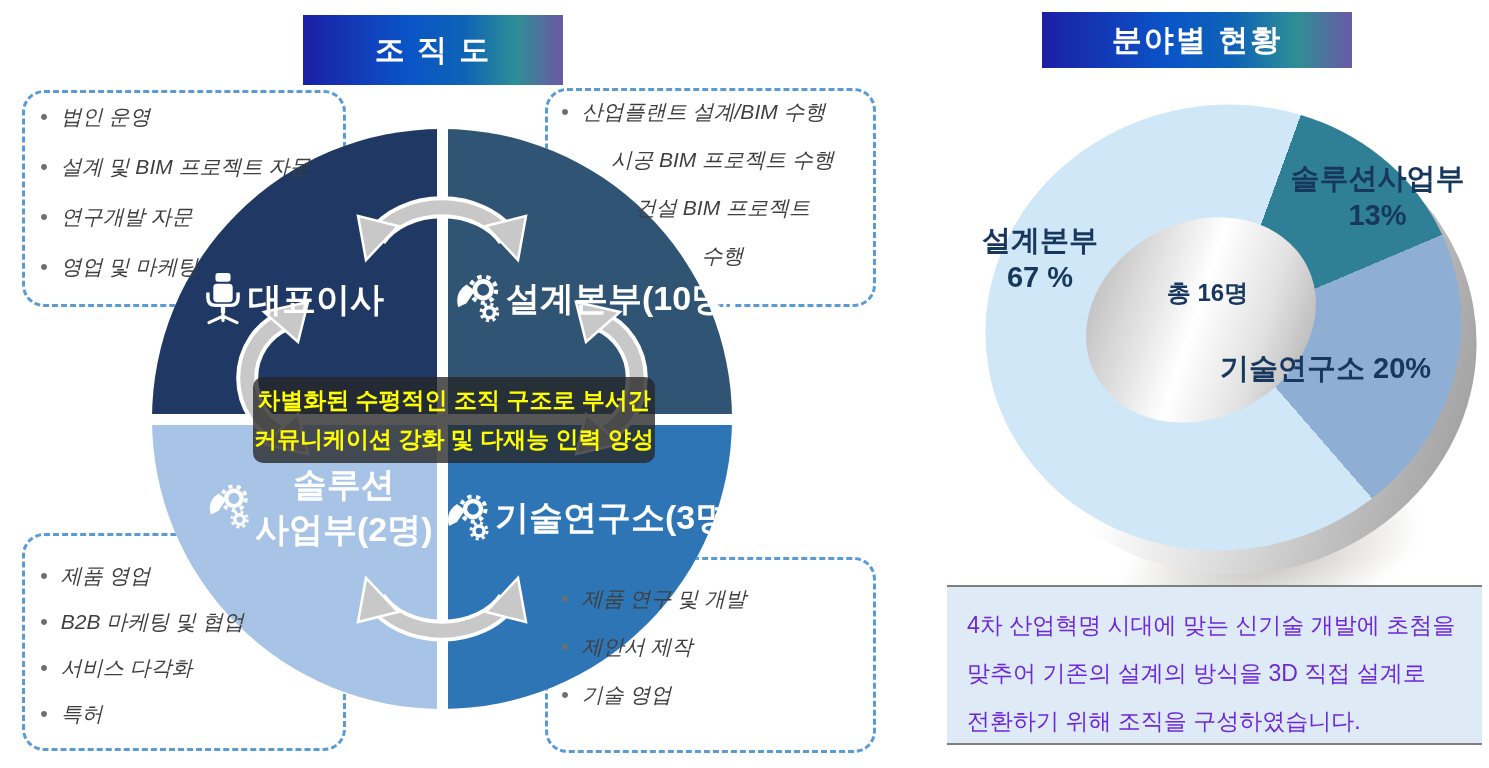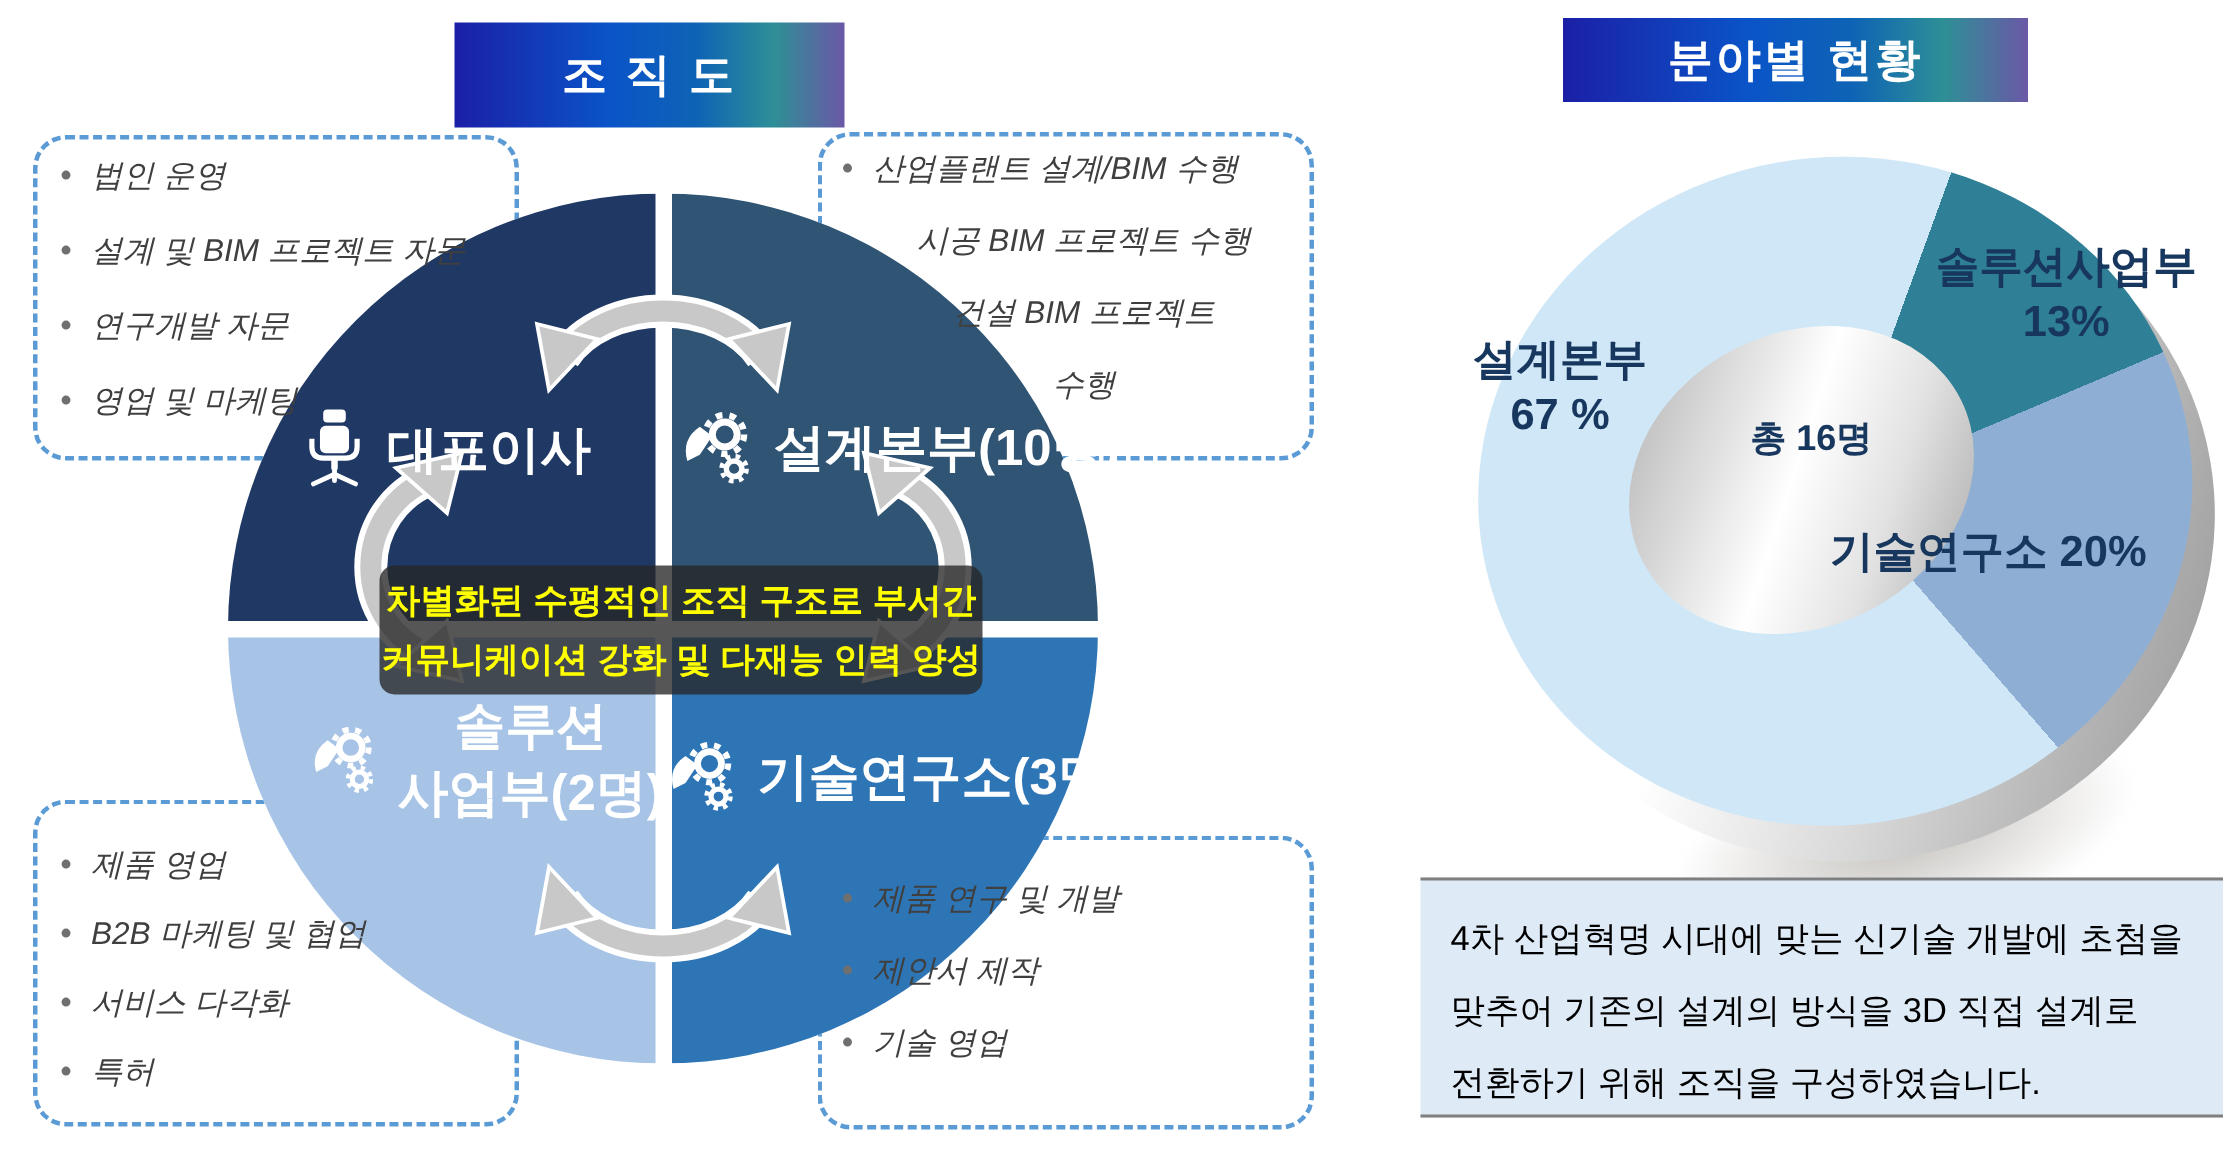--- a/index.html
+++ b/index.html
@@ -39,21 +39,21 @@
   .quad-ceo{background:#1F3864;}
   .quad-design{background:#2F5474;}
   .quad-solution{background:#A7C4E7;}
   .quad-research{background:#2E75B6;}
 
   .arrows{position:absolute;left:150px;top:120px;z-index:3;}
   .arrow-casing{stroke:#fff;stroke-width:22px;fill:none;}
   .arrow-body{stroke:#C8C8C8;stroke-width:14px;fill:none;}
   .arrow-head{fill:#C8C8C8;stroke:#fff;stroke-width:2.5px;}
 
-  .q-label{position:absolute;z-index:4;display:flex;align-items:center;gap:10px;
+  .q-label{position:absolute;z-index:4;display:flex;align-items:center;gap:0;
     color:#fff;font-weight:bold;font-size:34px;white-space:nowrap;}
   .q-ceo-label{left:198px;top:272px;}
   .q-design-label{left:452px;top:272px;}
   .q-solution-label{left:205px;top:462px;}
   .q-research-label{left:443px;top:492px;}
   .two-line{display:flex;flex-direction:column;align-items:center;line-height:45px;}
 
   .center-note{position:absolute;left:253px;top:377px;width:402px;height:86px;z-index:6;
     background:rgba(38,38,38,0.78);border-radius:10px;display:flex;flex-direction:column;
     align-items:center;justify-content:center;color:#FFFF00;font-weight:bold;font-size:23px;
@@ -77,21 +77,21 @@
   .donut-label{position:absolute;z-index:5;color:#17375E;font-weight:bold;font-size:29px;
     text-align:center;white-space:nowrap;line-height:37px;}
   .dl-design{left:950px;top:222px;width:180px;}
   .dl-solution{left:1285px;top:160px;width:185px;}
   .dl-research{left:1220px;top:350px;width:210px;}
   .dl-total{left:1145px;top:274px;width:125px;font-size:24px;z-index:5;}
 
   
   .desc-box{position:absolute;left:947px;top:585px;width:535px;height:160px;background:#DEEAF6;
     border-top:2px solid #7F7F7F;border-bottom:2px solid #7F7F7F;box-sizing:border-box;
-    padding:14px 20px 0 20px;color:#000000;font-size:23px;line-height:48px;z-index:2;
+    padding:14px 20px 0 20px;color:#6d28d9;font-size:23px;line-height:48px;z-index:2;
     white-space:nowrap;}
 </style>
 </head>
 <body>
 
 <div class="canvas">
 
   <div class="title-bar title-left">조 직 도</div>
   <div class="title-bar title-right">분야별 현황</div>
 

